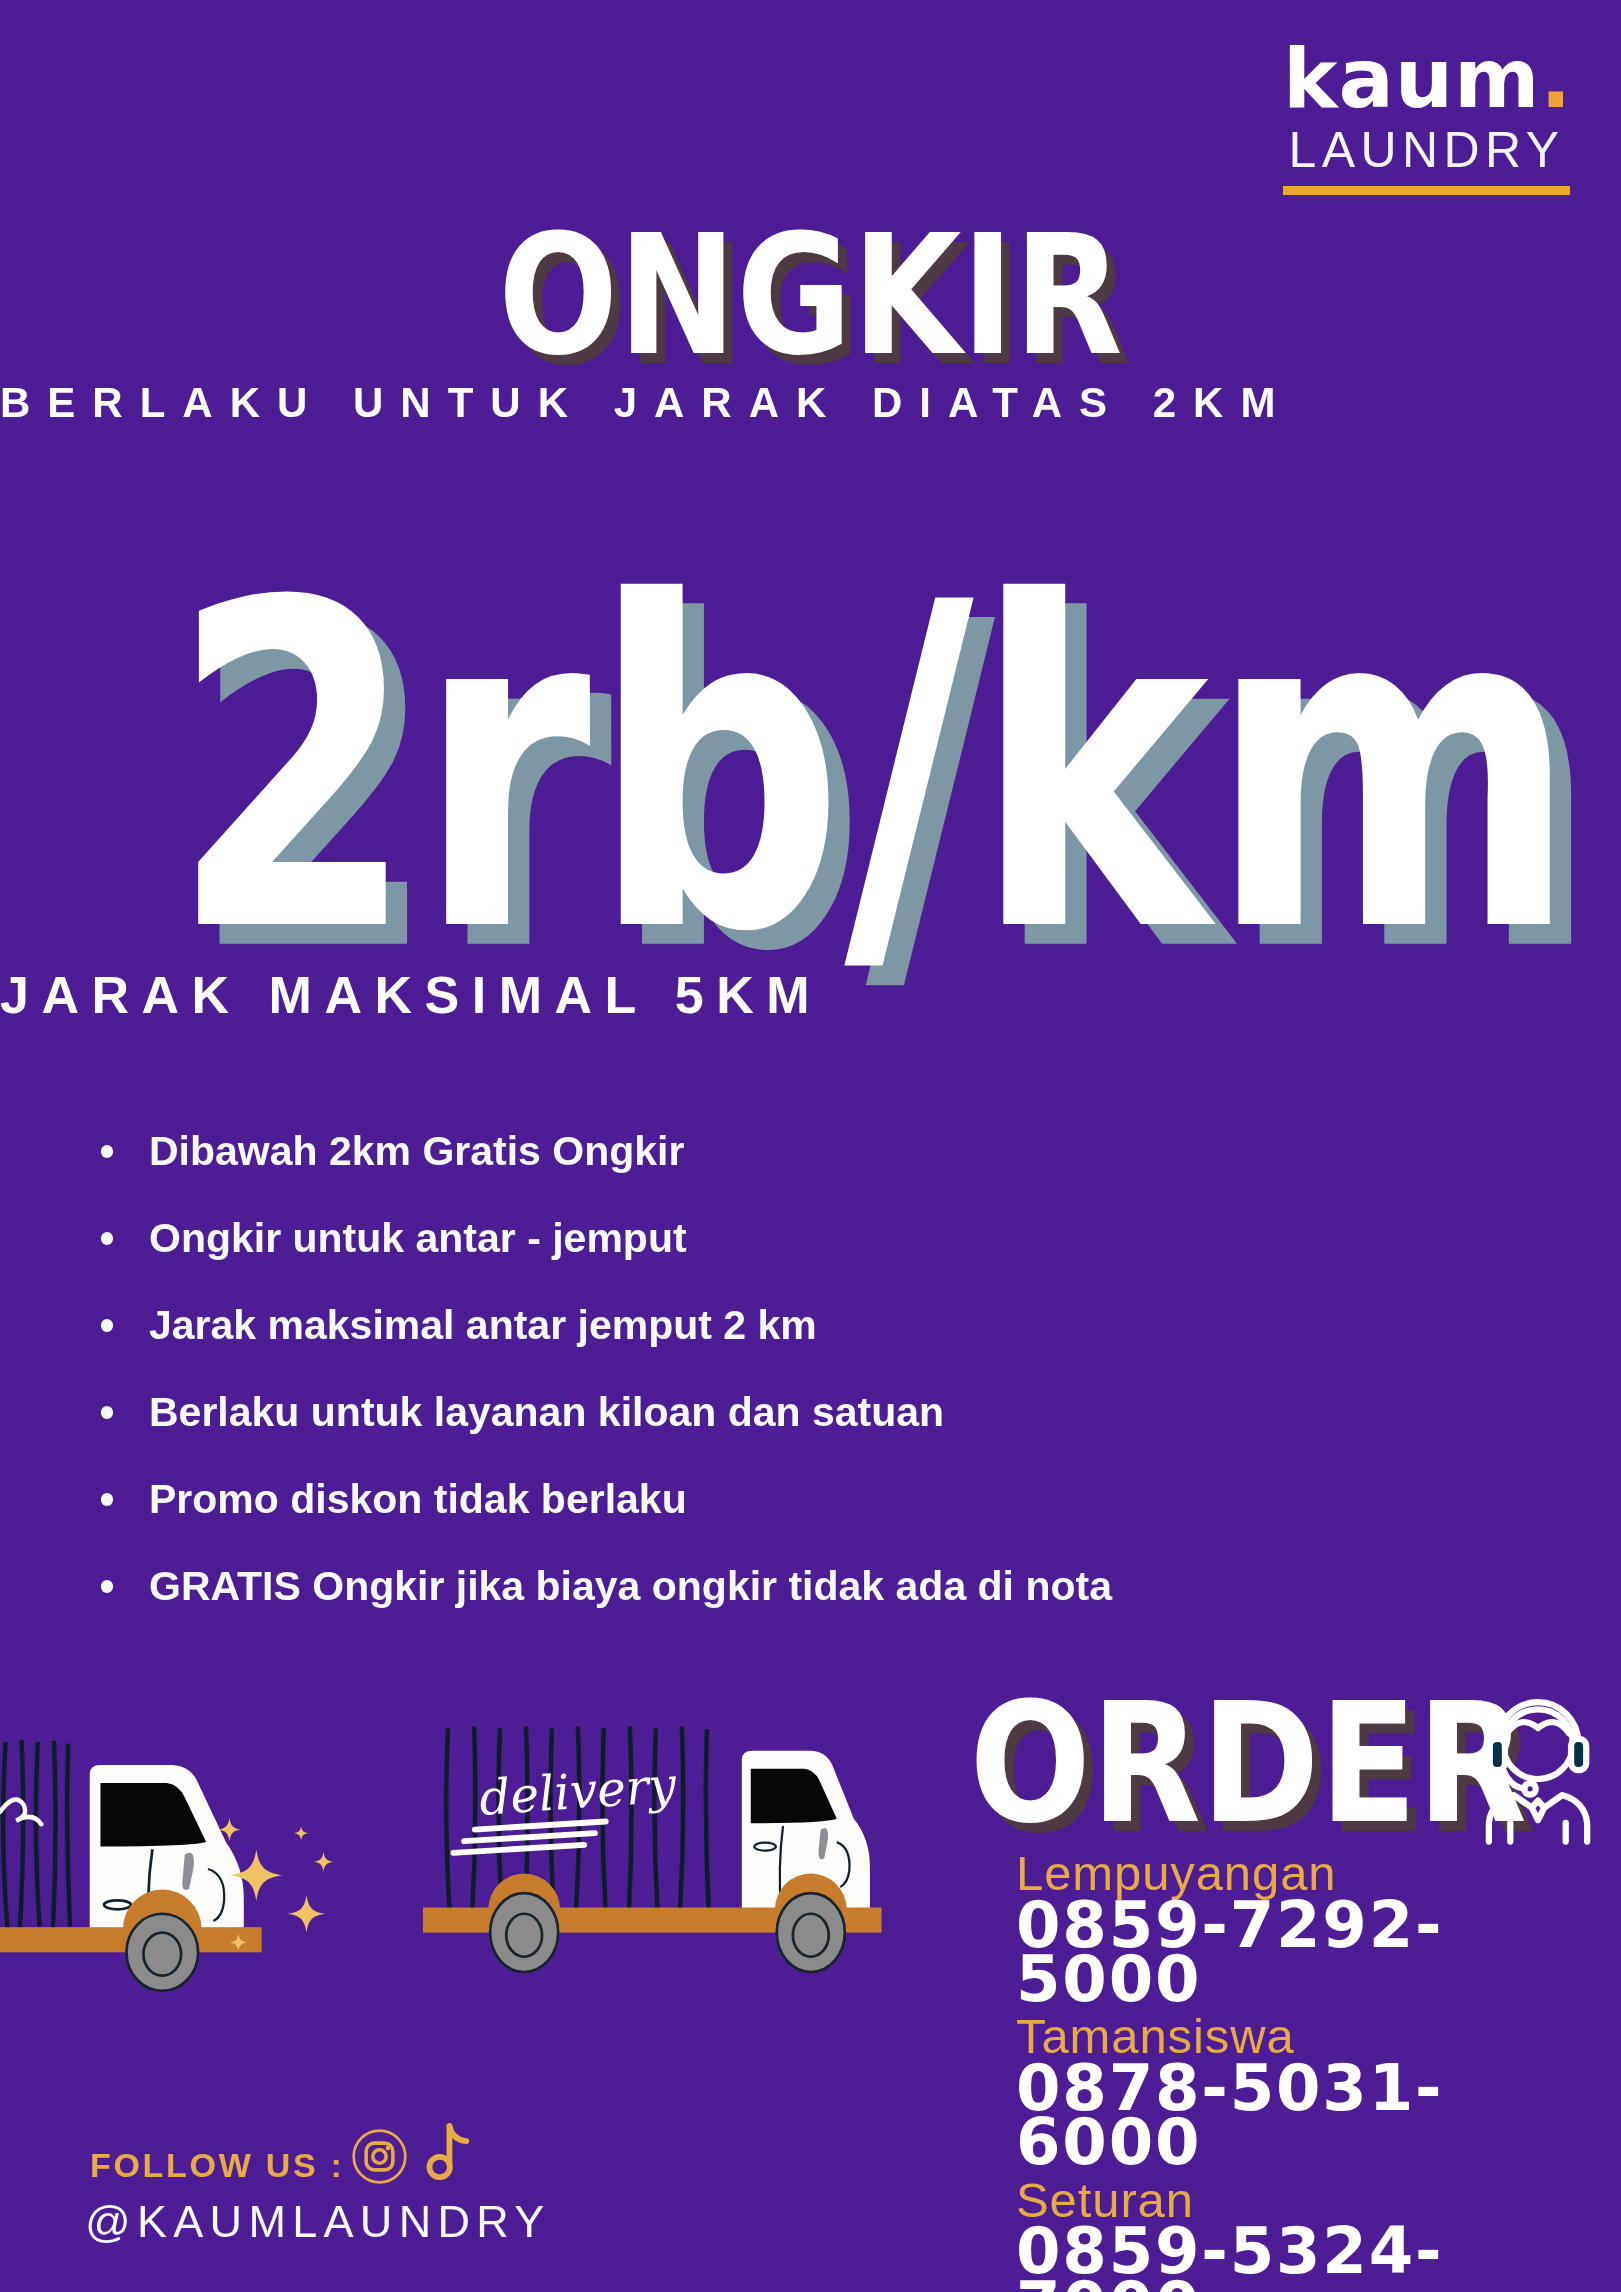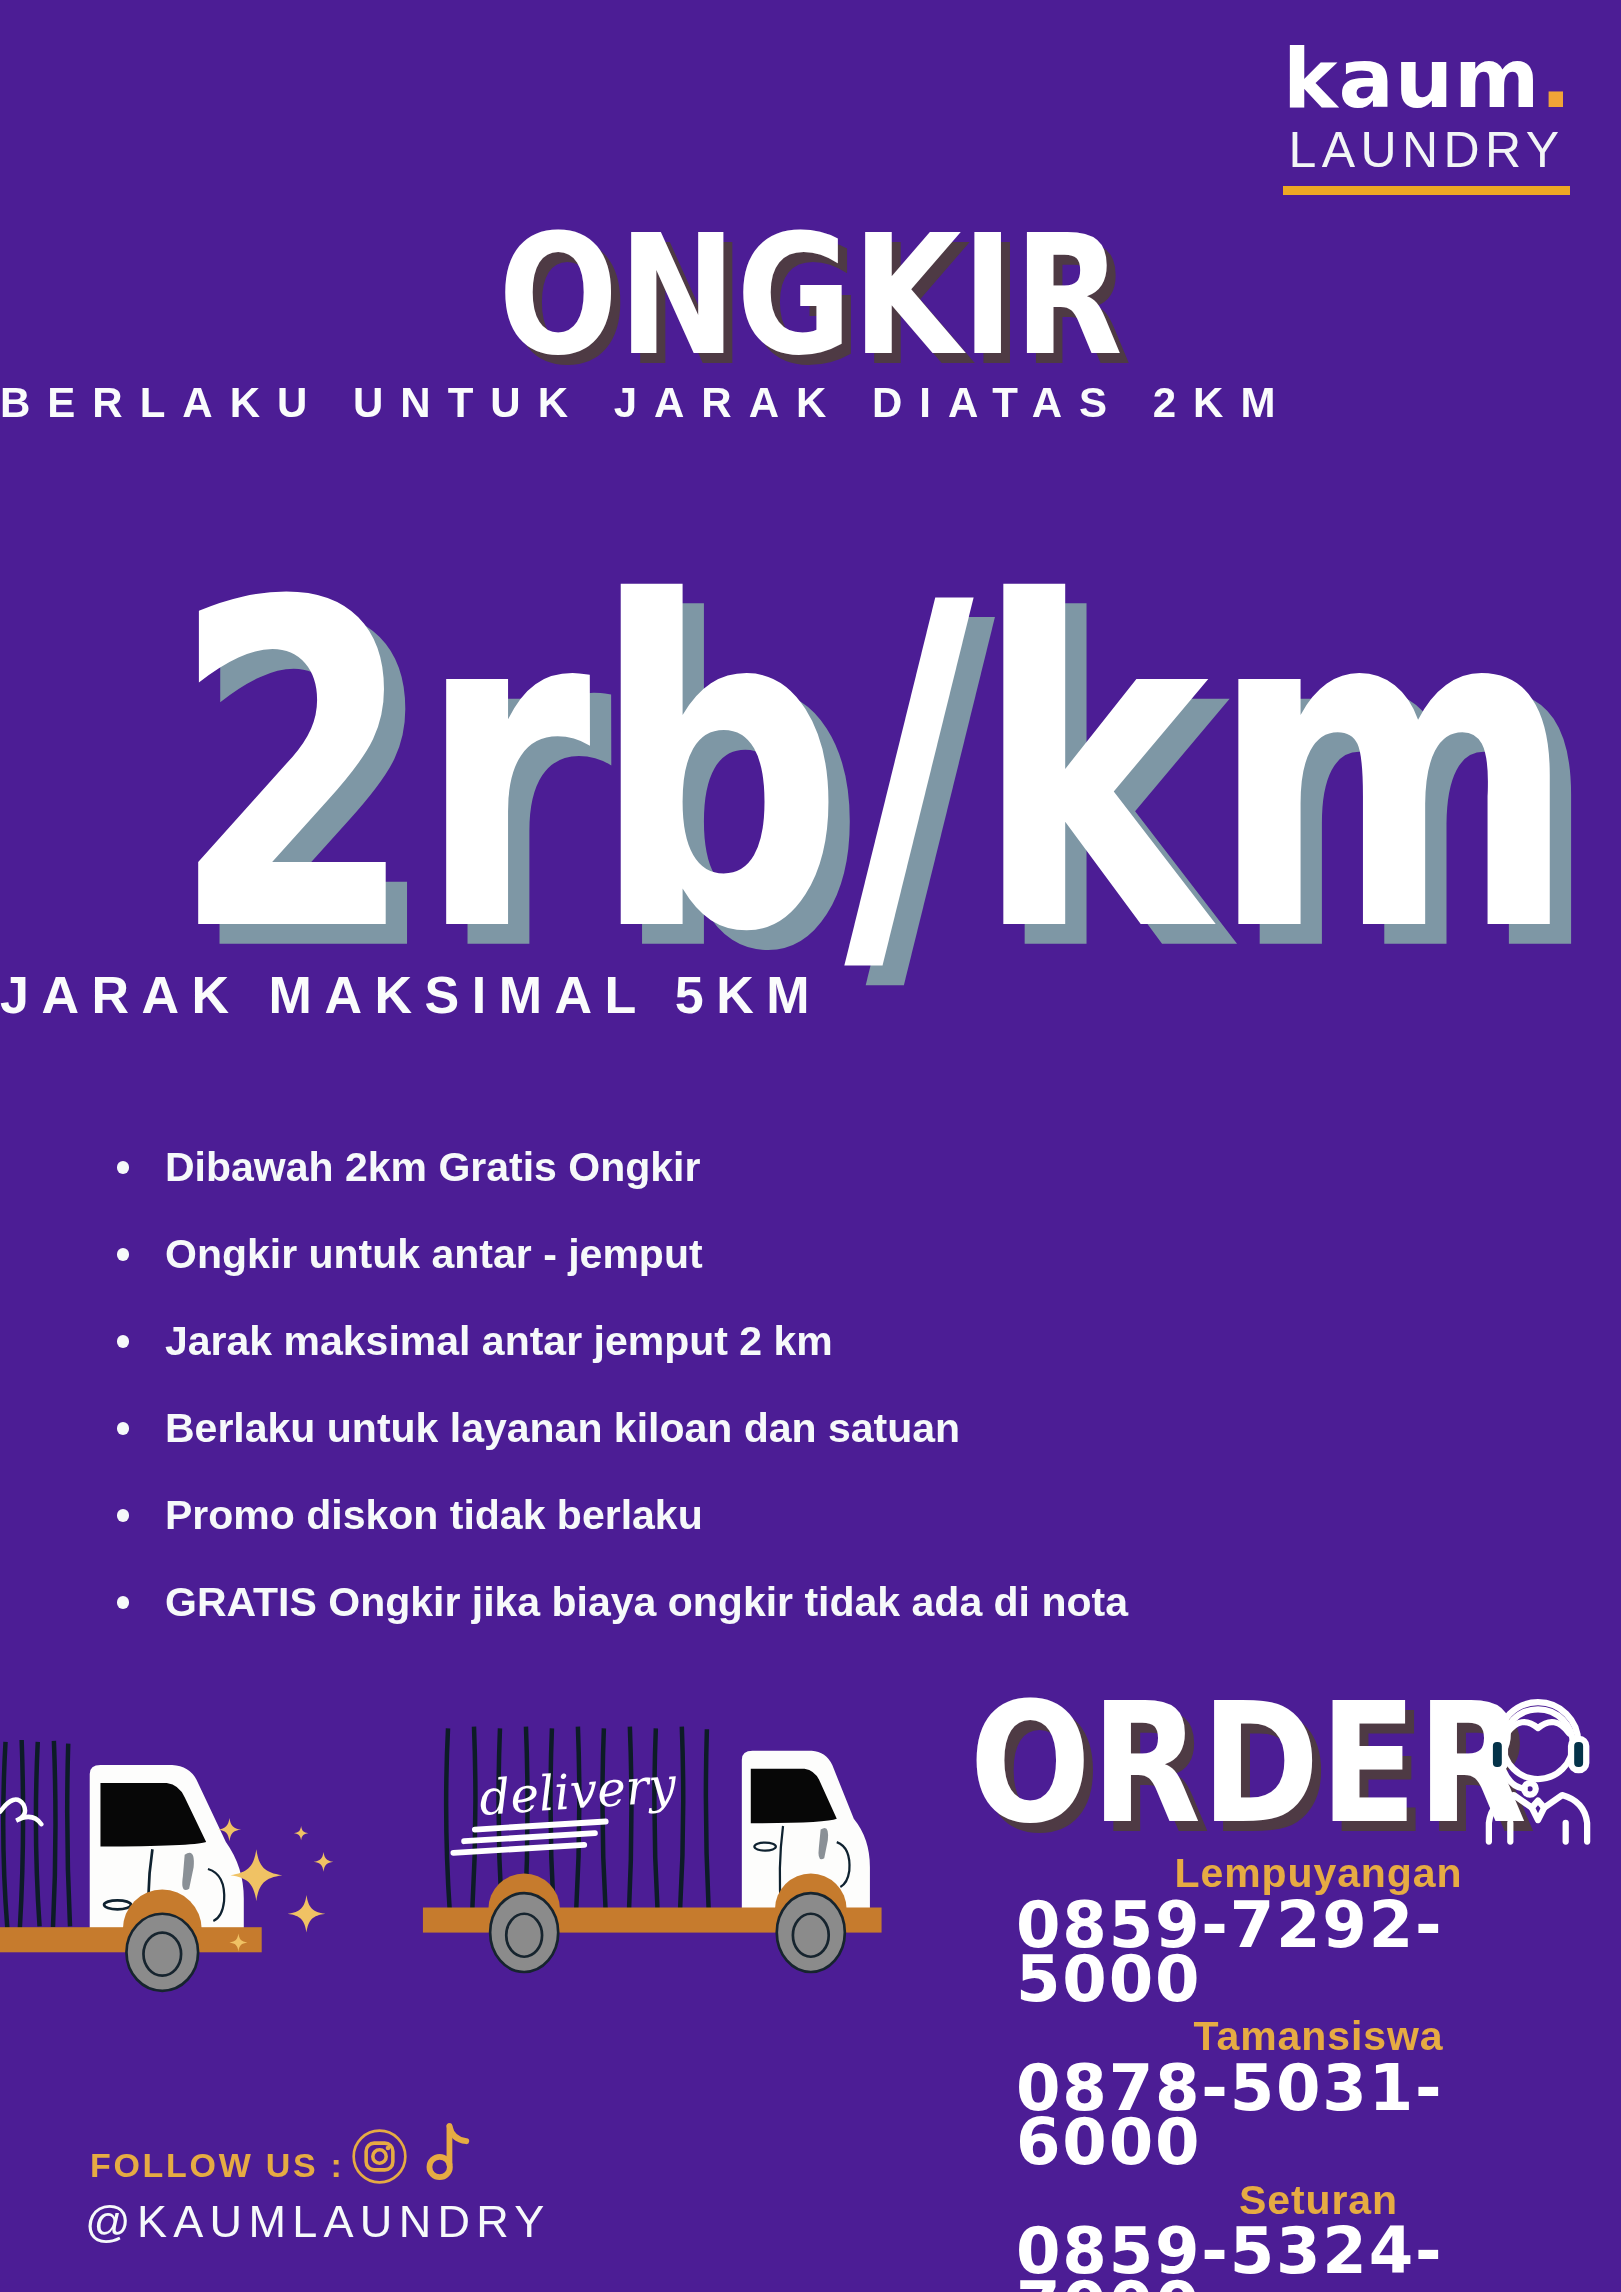--- a/index.html
+++ b/index.html
@@ -26,34 +26,34 @@
   .price{
     position:absolute;top:545px;left:0;width:100%;text-align:center;line-height:1;
     font-family:"DejaVu Sans",sans-serif;font-weight:700;font-size:448px;color:#ffffff;
     transform:scaleX(0.79);text-shadow:27px 19.7px 0 #7e97a5;white-space:nowrap;
   }
   .price-note{
     position:absolute;top:969px;left:0;width:100%;text-align:left;line-height:1;
     font-weight:700;font-size:52px;letter-spacing:12.5px;color:#fafcfc;white-space:nowrap;
   }
   
-  .terms{position:absolute;top:1131px;left:90px;width:1478px;list-style:none;margin:16px;padding:0;}
+  .terms{position:absolute;top:1131px;left:90px;width:1478px;list-style:none;margin:0;padding:0;}
   .terms li{position:relative;padding-left:59px;margin-bottom:46px;line-height:41px;
     font-size:41px;font-weight:700;color:#f6f9fa;}
   .terms li::before{content:"";position:absolute;left:10.7px;top:14.3px;width:12.5px;height:12.5px;
     border-radius:50%;background:#f6f9fa;}
   
   .order-title{
     position:absolute;top:1681px;left:932px;width:537px;text-align:center;line-height:1;
     font-family:"DejaVu Sans",sans-serif;font-weight:700;font-size:166px;color:#ffffff;
     transform:scaleX(0.86);text-shadow:10.7px 9.9px 0 #4e3a44;white-space:nowrap;
   }
   .headset{position:absolute;left:1471px;top:1687px;}
   .contacts{position:absolute;left:1016px;top:1853px;line-height:1;}
-  .contacts .loc{font-size:41px;font-weight:700;color:#e6ab43;line-height:41px;margin-bottom:3.6px;letter-spacing:0.9px;text-align:center;}
+  .contacts .loc{font-size:49px;font-weight:400;color:#e6ab43;line-height:41px;margin-bottom:3.6px;letter-spacing:0.9px;}
   .contacts .phone{font-family:"DejaVu Sans",sans-serif;font-size:64px;font-weight:700;color:#ffffff;
     line-height:54px;margin-bottom:10.7px;letter-spacing:1.8px;}
   
   .follow-label{position:absolute;left:90px;top:2148px;font-size:34px;font-weight:700;
     letter-spacing:2.7px;color:#e6ab43;line-height:1;}
   .handle{position:absolute;left:85px;top:2199px;font-size:45px;font-weight:400;
     letter-spacing:6.3px;color:#f6f9fa;line-height:1;}
   .ig{position:absolute;left:351px;top:2128px;}
   .tk{position:absolute;left:417px;top:2119px;}
   

